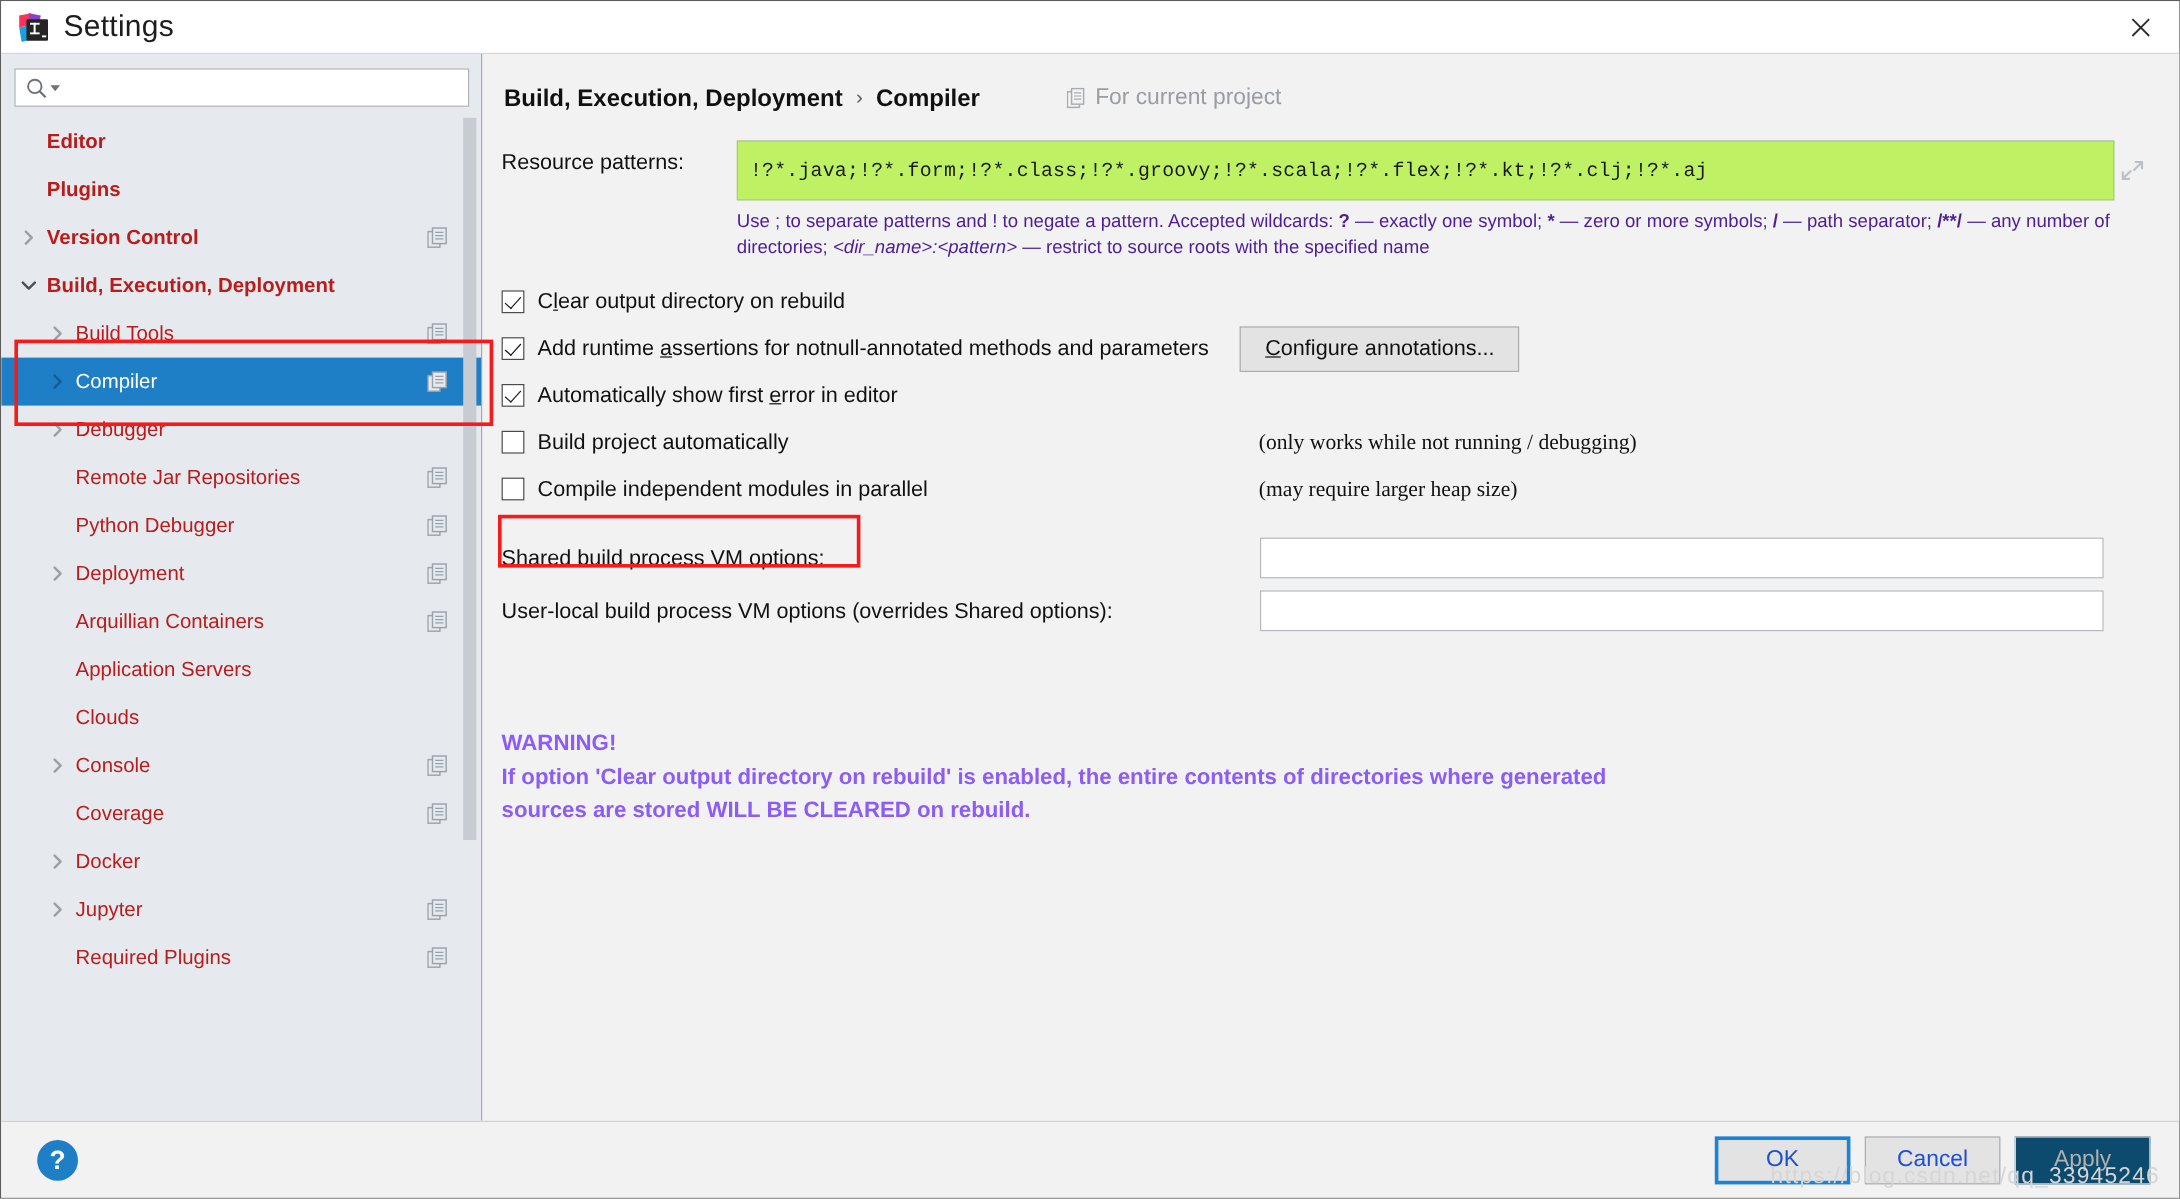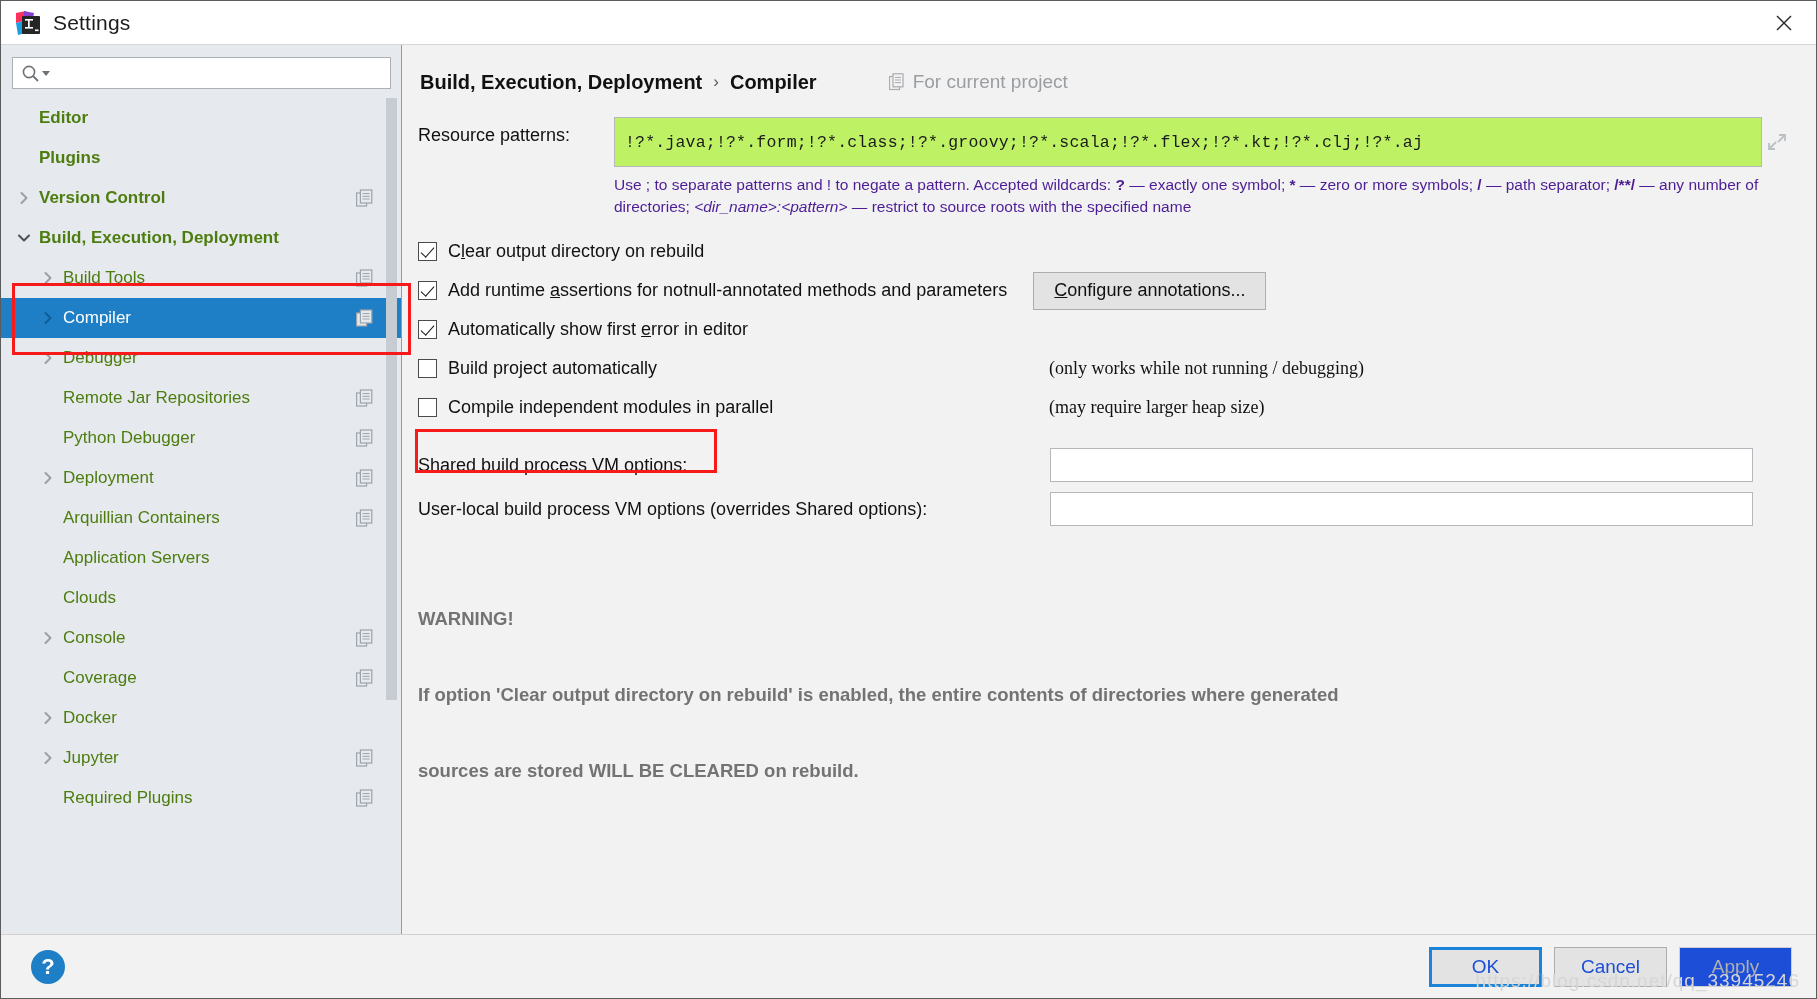--- a/index.html
+++ b/index.html
@@ -19,21 +19,21 @@
 
   
   .titlebar {
     height: 44px; flex: 0 0 44px;
     background: #ffffff;
     display: flex; align-items: center;
     padding: 0 10px 0 14px;
     border-bottom: 1px solid #d6d6d6;
   }
   .ij-logo { width: 26px; height: 26px; position: relative; flex: 0 0 26px; margin-right: 12px; }
-  .title-text { font-size: 21px; color: #1d1d1d; font-weight: 400; letter-spacing: .2px; }
+  .title-text { font-size: 25px; color: #1d1d1d; font-weight: 400; letter-spacing: .2px; }
   .titlebar-spacer { flex: 1 1 auto; }
   .win-close {
     width: 44px; height: 32px; display: flex; align-items: center; justify-content: center;
     cursor: pointer;
   }
   .win-close svg { display:block; }
 
   
   .dialog-body { flex: 1 1 auto; display: flex; min-height: 0; background: #f2f2f2; }
 
@@ -61,21 +61,21 @@
   .tree { flex: 1 1 auto; position: relative; overflow: hidden; }
   .tree-inner { position: relative; }
   .tree-row {
     height: 40px; display: flex; align-items: center;
     position: relative; padding-right: 12px; cursor: default;
   }
   .tree-row.selected { background: #1f7fc6; }
   .twisty { width: 22px; flex: 0 0 22px; display: flex; align-items: center; justify-content: center; }
   .twisty svg { display:block; }
   .tree-label {
-    font-size: 17px; color: #4d7c0f; white-space: nowrap;
+    font-size: 17px; color: #b91c1c; white-space: nowrap;
   }
   .tree-row.lvl0 .twisty { margin-left: 12px; }
   .tree-row.lvl0 .tree-label { margin-left: 4px; font-weight: bold; }
   .tree-row.lvl0.noarrow .tree-label { margin-left: 38px; font-weight: bold; }
   .tree-row.lvl1 .twisty { margin-left: 36px; }
   .tree-row.lvl1 .tree-label { margin-left: 4px; }
   .tree-row.lvl1.noarrow .tree-label { margin-left: 62px; }
   .tree-row.selected .tree-label { color: #ffffff; }
   .proj-icon { position: absolute; right: 28px; top: 50%; transform: translateY(-50%); }
   .proj-icon svg { display:block; }
@@ -156,21 +156,21 @@
   .txt {
     height: 34px; background: #ffffff; border: 1px solid #b4b8bc;
     font-family: "Liberation Sans", sans-serif; font-size: 17px; color: #111111;
     padding: 0 8px; outline: none;
   }
   .txt.small { width: 94px; }
   .txt.big { width: 703px; }
 
   .warning { margin-top: 74px; max-width: 1240px; }
   .warning div {
-    font-size: 18.5px; font-weight: bold; color: #737373; line-height: 1.5; margin-top: 48px;
+    font-size: 18.5px; font-weight: bold; color: #8b5cf6; line-height: 1.5;
   }
 
   
   .footer {
     flex: 0 0 64px; height: 64px; background: #f2f2f2;
     border-top: 1px solid #d0d0d0;
     display: flex; align-items: center; padding: 0 24px 0 16px;
     position: relative;
   }
   .help-btn {
@@ -180,21 +180,21 @@
     font-size: 22px; font-weight: bold; cursor: pointer; margin-left: 14px;
   }
   .footer-spacer { flex: 1 1 auto; }
   .fbtn {
     height: 40px; min-width: 113px; padding: 0 18px; margin-left: 12px;
     background: #e3e3e3; border: 1px solid #adadad;
     font-family: "Liberation Sans", sans-serif; font-size: 19px; color: #1d4ed8;
     display: flex; align-items: center; justify-content: center; cursor: pointer;
   }
   .fbtn.primary { border: 3px solid #1b84d8; }
-  .fbtn.disabled { color: #b0b0b0; border-color: #cfcfcf; background: #1d4ed8; cursor: default; text-align: right; }
+  .fbtn.disabled { color: #b0b0b0; border-color: #cfcfcf; background: #0c4a6e; cursor: default; text-align: right; }
 
   
   .anno {
     position: absolute; border: 3px solid #f61a1a;
     pointer-events: none; z-index: 50;
   }
   .watermark {
     position: absolute; right: 16px; bottom: 6px;
     font-size: 19px; color: #d6d6d6; letter-spacing: 1px;
     white-space: nowrap; pointer-events: none; z-index: 60;

